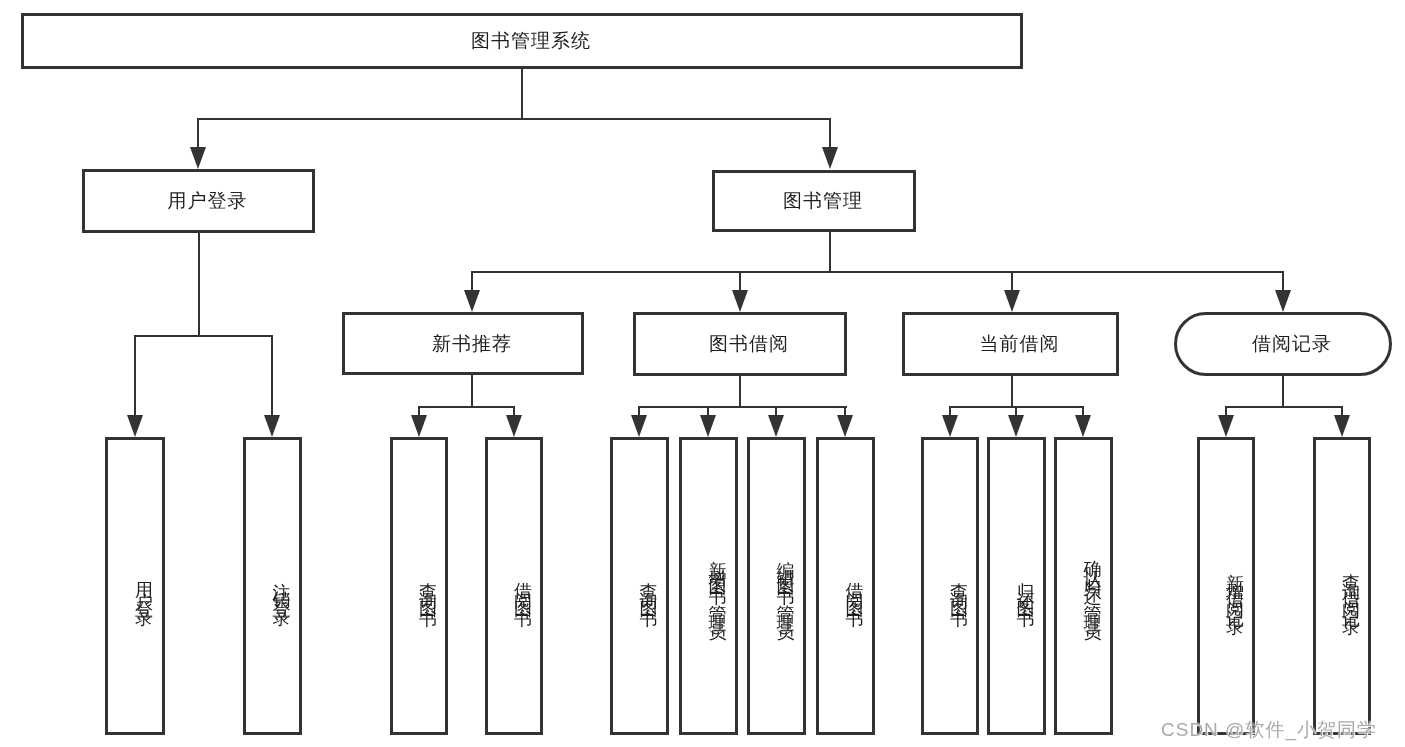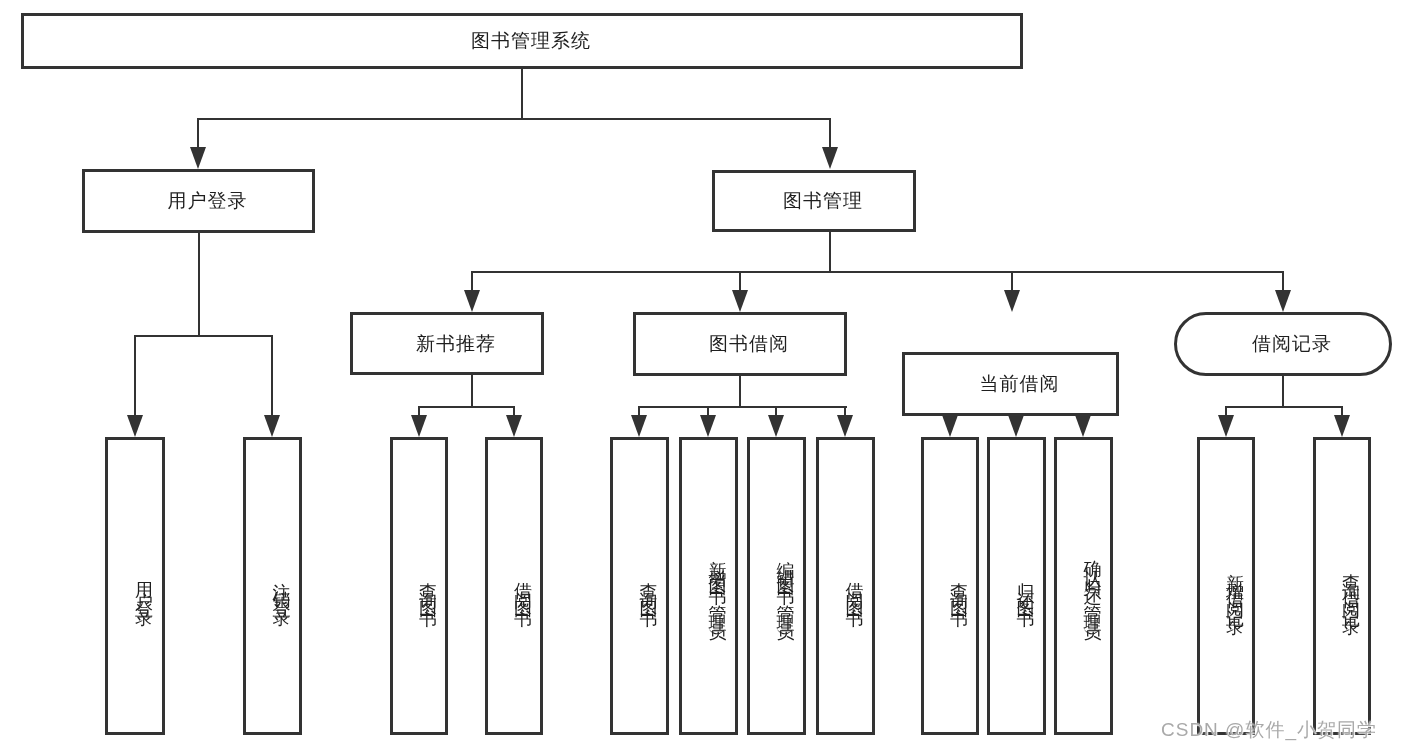--- a/index.html
+++ b/index.html
@@ -117,27 +117,27 @@
       <div class="arrowhead" style="left: 1334px; top: 415px;"></div>
       <div class="node h" style="left: 21px; top: 13px; width: 1002px; height: 56px;">
         <span class="node-label">图书管理系统</span>
       </div>
       <div class="node h" style="left: 82px; top: 169px; width: 233px; height: 64px;">
         <span class="node-label">用户登录</span>
       </div>
       <div class="node h" style="left: 712px; top: 170px; width: 204px; height: 62px;">
         <span class="node-label">图书管理</span>
       </div>
-      <div class="node h" style="left: 350px; top: 312px; width: 194px; height: 63px;">
+      <div class="node h" style="left: 342px; top: 312px; width: 242px; height: 63px;">
         <span class="node-label">新书推荐</span>
       </div>
       <div class="node h" style="left: 633px; top: 312px; width: 214px; height: 64px; text-align: right;">
         <span class="node-label">图书借阅</span>
       </div>
-      <div class="node h" style="left: 902px; top: 312px; width: 217px; height: 64px; margin-top: 40px;">
+      <div class="node h" style="left: 902px; top: 312px; width: 217px; height: 64px;">
         <span class="node-label">当前借阅</span>
       </div>
       <div class="node h" style="left: 1174px; top: 312px; width: 218px; height: 64px; border-radius: 32px;">
         <span class="node-label">借阅记录</span>
       </div>
       <div class="node v" style="left: 105px; top: 437px; width: 60px; height: 298px;">
         <span class="node-label">用户登录</span>
       </div>
       <div class="node v" style="left: 243px; top: 437px; width: 59px; height: 298px;">
         <span class="node-label">注销登录</span>

